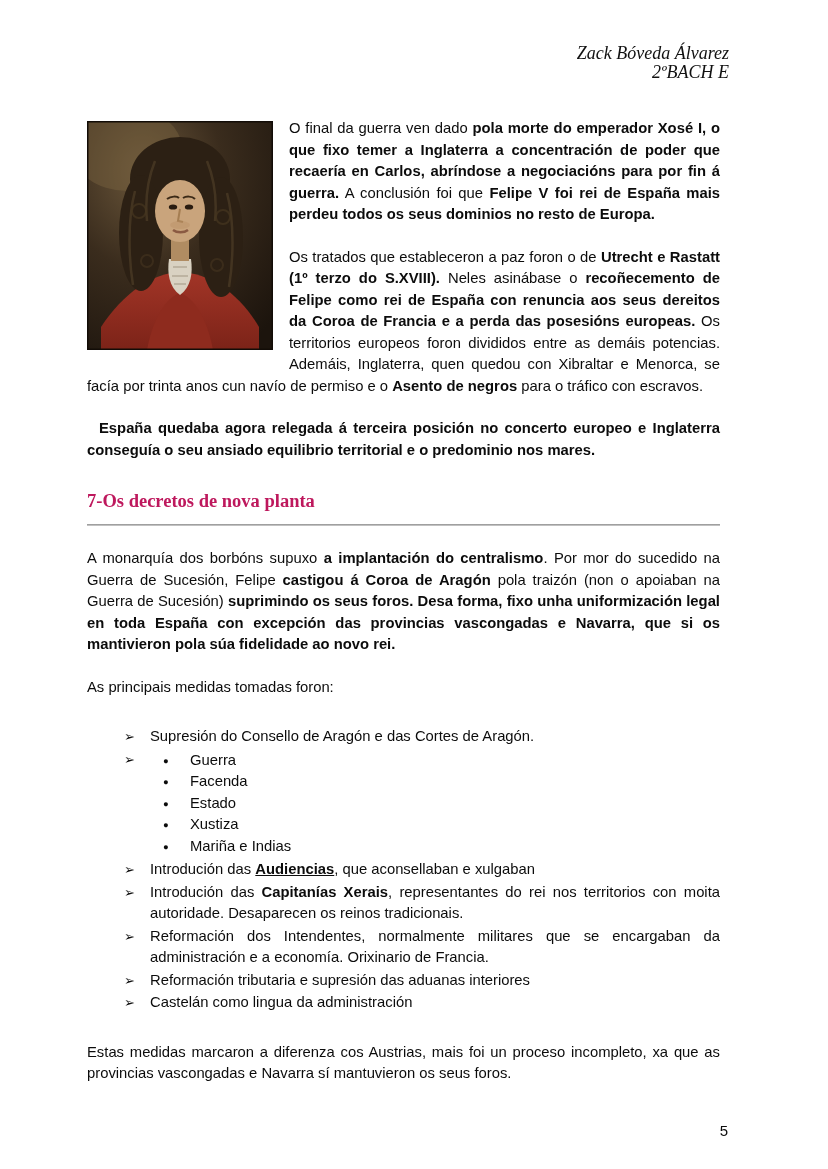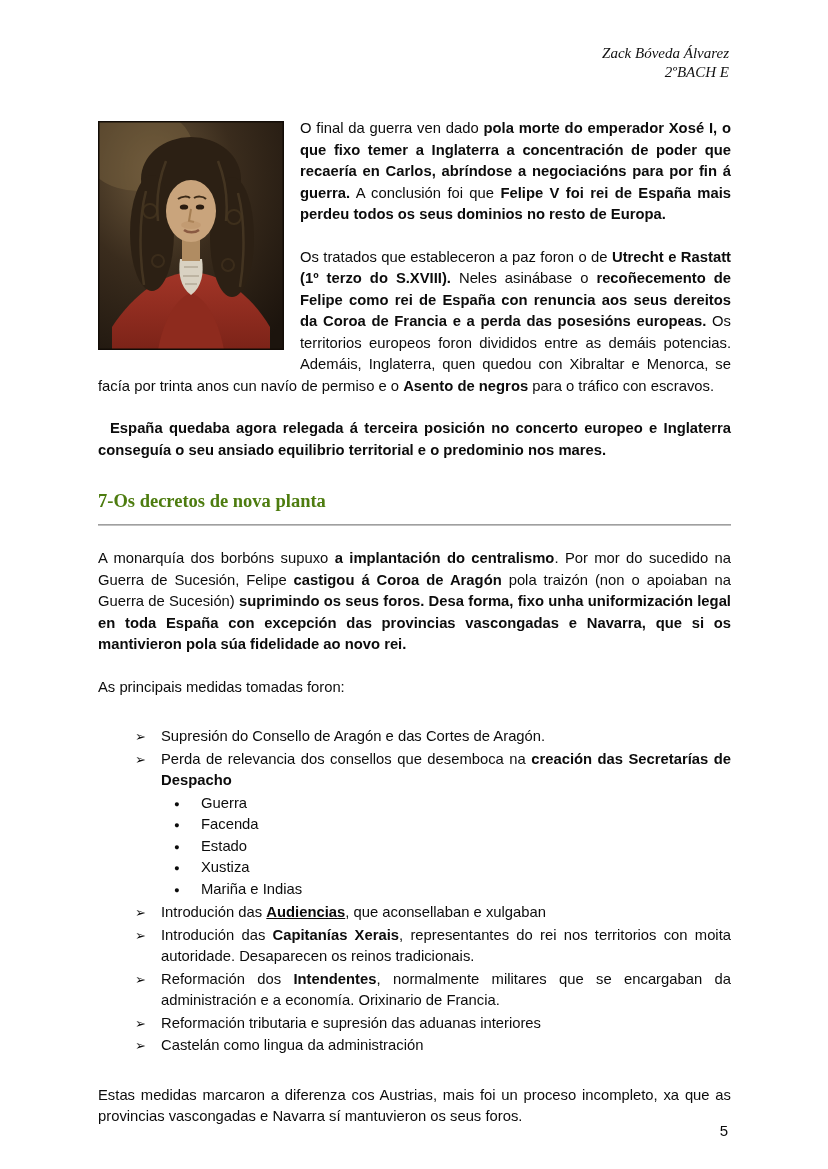--- a/index.html
+++ b/index.html
@@ -9,42 +9,42 @@
     background:#ffffff;
     color:#0c0c0c;
     font-family:"Liberation Sans", sans-serif;
     overflow:hidden;
   }
   .doc-header{
     position:absolute;top:44px;right:99px;
     text-align:right;
     font-family:"Liberation Serif", serif;
     font-style:italic;
-    font-size:15px;line-height:19px;
+    font-size:18px;line-height:19px;
     color:#111;
   }
   .doc-body{
-    position:absolute;top:118px;left:98px;width:633px;
+    position:absolute;top:118px;left:87px;width:633px;
   }
   .para{
     font-size:14.8px;line-height:21.5px;
     text-align:justify;
     margin:0 0 21px 0;
   }
   .portrait{
     float:left;
     width:186px;height:229px;
     margin:3px 16px 8px 0;
   }
   .portrait svg{display:block;}
   h2.section-heading{
     font-family:"Liberation Serif", serif;
     font-size:18.5px;font-weight:700;
     margin:30px 0 12px 0;
-    color:#4d7c0f;
+    color:#be185d;
   }
   .heading-rule{
     height:2px;
     background:linear-gradient(#8f8f8f,#d2d2d2);
     margin:0 0 22px 0;
   }
   .intro-line{margin-bottom:28px;}
   ul.arrow-list{
     list-style:none;
     margin:0 0 28px 0;
@@ -158,21 +158,20 @@
     <ul class="arrow-list">
       <li>
         <span class="glyph">➢</span>
         <div class="li-body">
             <div class="li-text"><span>Supresión do Consello de Aragón e das Cortes de Aragón.</span></div>
           </div>
       </li>
       <li>
         <span class="glyph">➢</span>
         <div class="li-body">
-          <div class="li-text"><span>Perda de relevancia dos consellos que desemboca na </span><span style="font-weight: 700;">creación das Secretarías de Despacho</span></div>
           <ul class="dot-list">
             <li>
               <span class="glyph">●</span>
               <span>Guerra</span>
             </li>
             <li>
               <span class="glyph">●</span>
               <span>Facenda</span>
             </li>
             <li>
@@ -198,21 +197,21 @@
       </li>
       <li>
         <span class="glyph">➢</span>
         <div class="li-body">
             <div class="li-text"><span>Introdución das </span><span style="font-weight: 700;">Capitanías Xerais</span><span>, representantes do rei nos territorios con moita autoridade. Desaparecen os reinos tradicionais.</span></div>
           </div>
       </li>
       <li>
         <span class="glyph">➢</span>
         <div class="li-body">
-            <div class="li-text"><span>Reformación dos </span><span style="font-weight: 700;">Intendentes</span><span>, normalmente militares que se encargaban da administración e a economía. Orixinario de Francia.</span></div>
+            <div class="li-text"><span>Reformación dos </span><span style="font-weight: 400;">Intendentes</span><span>, normalmente militares que se encargaban da administración e a economía. Orixinario de Francia.</span></div>
           </div>
       </li>
       <li>
         <span class="glyph">➢</span>
         <div class="li-body">
             <div class="li-text"><span>Reformación tributaria e supresión das aduanas interiores</span></div>
           </div>
       </li>
       <li>
         <span class="glyph">➢</span>

